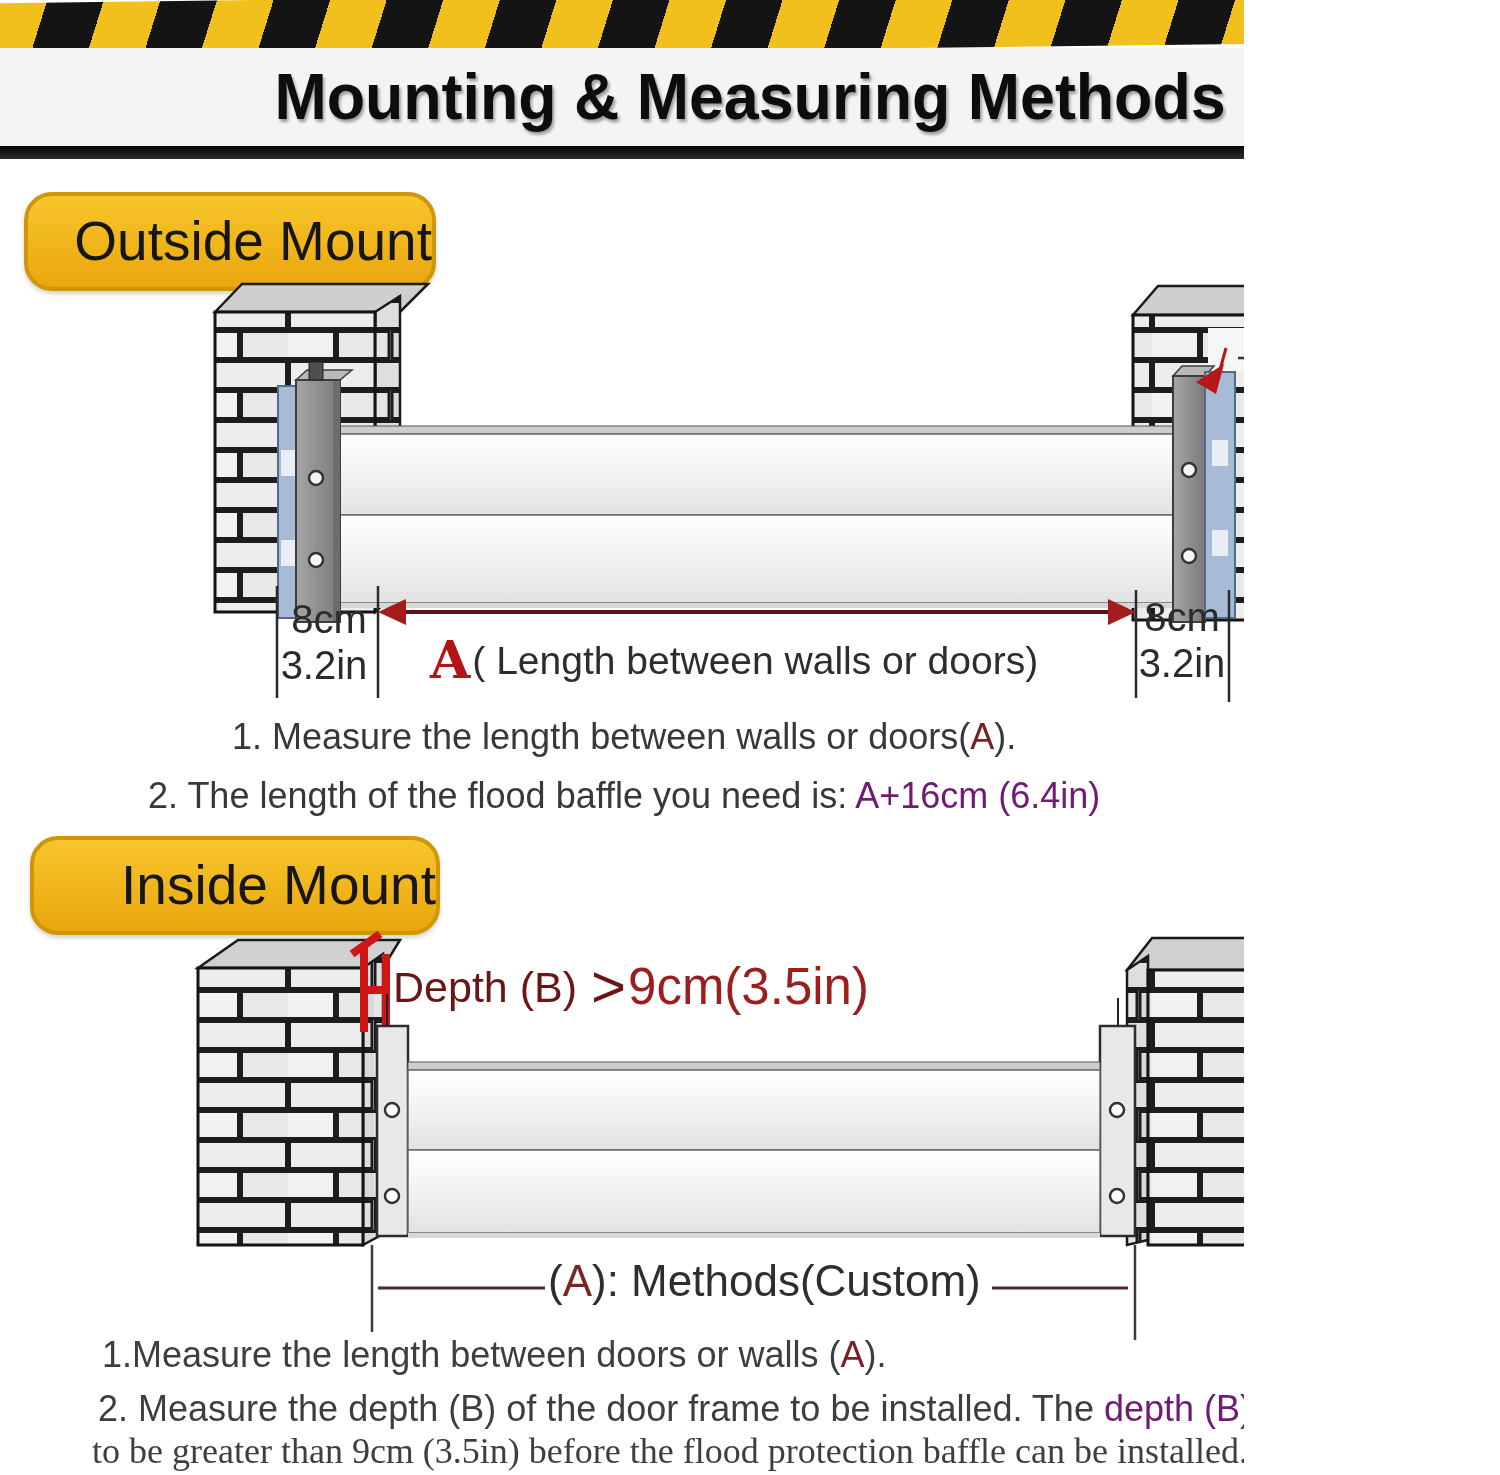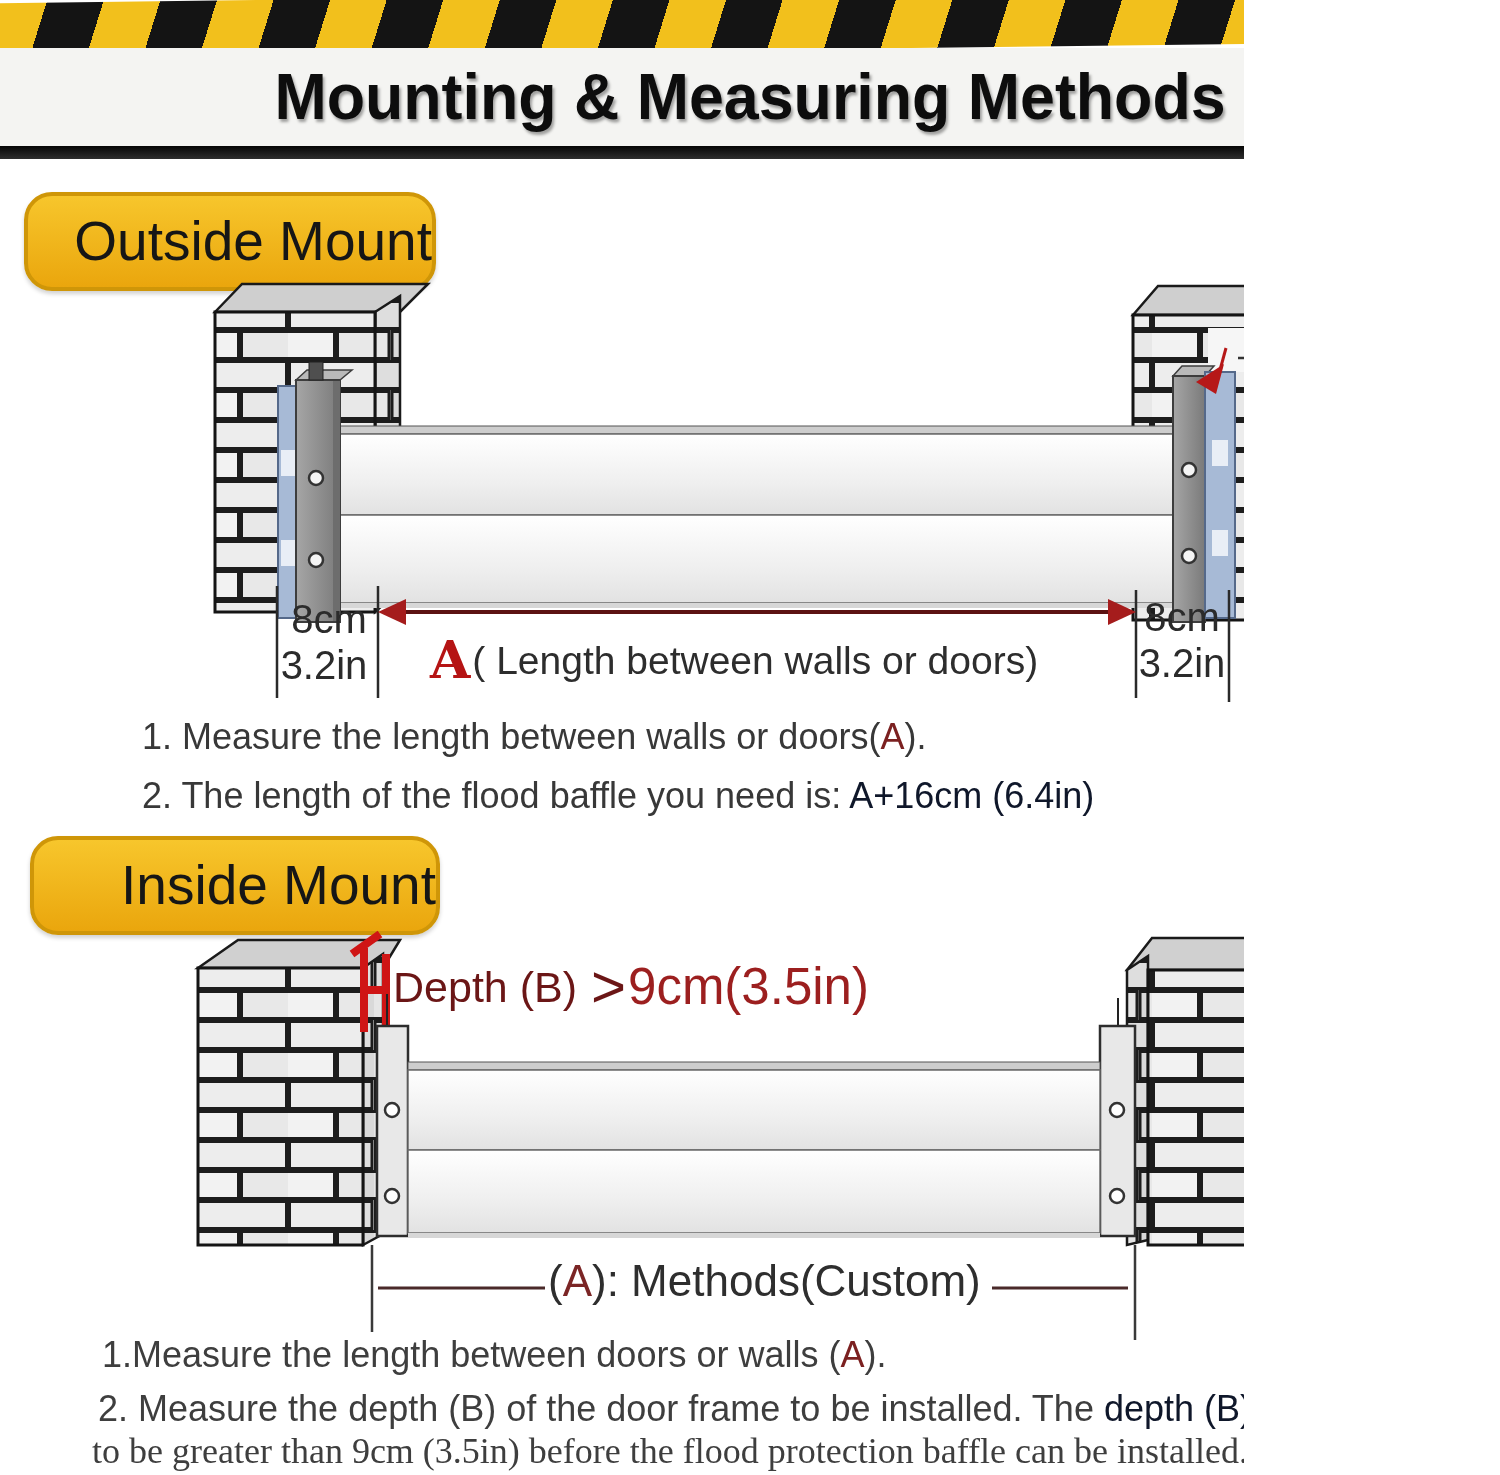--- a/index.html
+++ b/index.html
@@ -47,23 +47,23 @@
   .dim-left-in{left:267px;top:643px;width:114px;}
   .dim-right-cm{left:1134px;top:595px;width:96px;}
   .dim-right-in{left:1130px;top:641px;width:104px;}
   .span-label{left:430px;top:629px;width:660px;text-align:left;font-size:39px;color:#2d2d2d;}
   .span-label .big-a{
     font-family:"DejaVu Serif",serif;font-weight:700;font-size:52px;
     color:#b51414;vertical-align:-4px;margin-right:2px;
   }
   .steps{position:absolute;font-size:36px;color:#383838;}
   .steps .line{margin-bottom:13px;line-height:46px;}
-  .steps-outside{left:142px;top:714px;}
+  .steps-outside{left:148px;top:714px;text-align:center;}
   .red-a{color:#7b2020;}
-  .red-formula{color:#0f172a;}
+  .red-formula{color:#701a75;}
   .depth-label{left:393px;top:952px;font-size:43px;color:#6b1616;}
   .depth-label .gt{font-size:60px;vertical-align:-5px;margin:0 2px;color:#6b1616;}
   .depth-label .val{font-size:51px;color:#9c1f1f;vertical-align:-2px;}
   .length-label{left:548px;top:1256px;font-size:44px;color:#2e2e2e;}
   .length-label .red-a{color:#7b2525;}
   .steps-bottom1{left:102px;top:1334px;font-size:36px;color:#3e3e3e;}
   .steps-bottom2{left:98px;top:1388px;font-size:36px;color:#3e3e3e;}
   .steps-bottom3{left:92px;top:1430px;font-size:36px;color:#3e3e3e;font-family:Liberation Serif, serif;}
 </style>
 </head>

